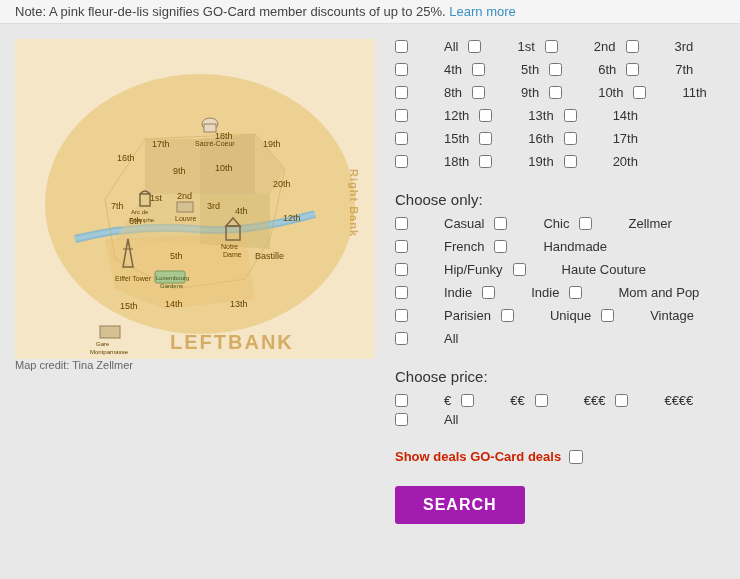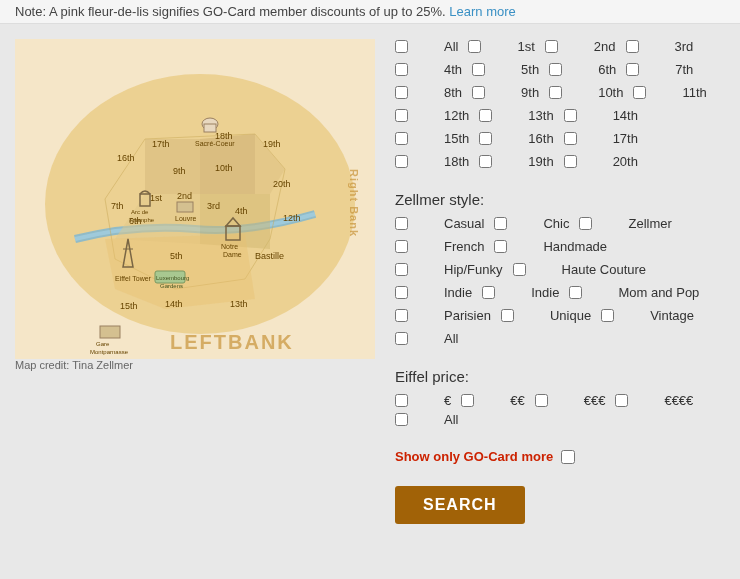--- a/index.html
+++ b/index.html
@@ -95,21 +95,21 @@
       color: #cc2200;
       font-size: 13px;
       font-weight: bold;
     }
     .go-card-section input[type="checkbox"] {
       width: 14px;
       height: 14px;
       cursor: pointer;
     }
     .search-btn {
-      background: #a16207;
+      background: #a21caf;
       color: white;
       border: none;
       padding: 10px 28px;
       font-size: 16px;
       font-weight: bold;
       letter-spacing: 1px;
       cursor: pointer;
       border-radius: 3px;
       margin-top: 4px;
     }
@@ -308,21 +308,21 @@
             <label for="loc-19th">19th</label>
           </div>
         <div class="cb-item">
             <input type="checkbox" id="loc-20th" style="">
             <label for="loc-20th">20th</label>
           </div>
       </div>
     </div>
 
     <div>
-      <div class="filter-title">Zellmer style:</div>
+      <div class="filter-title">Choose only:</div>
       <div class="checkbox-grid">
         <div class="cb-item">
             <input type="checkbox" id="st-casual" style="">
             <label for="st-casual">Casual</label>
           </div>
         <div class="cb-item">
             <input type="checkbox" id="st-chic" style="">
             <label for="st-chic">Chic</label>
           </div>
         <div class="cb-item">
@@ -370,21 +370,21 @@
             <label for="st-vintage">Vintage</label>
           </div>
         <div class="cb-item">
             <input type="checkbox" id="st-all" style="">
             <label for="st-all">All</label>
           </div>
       </div>
     </div>
 
     <div>
-      <div class="filter-title">Eiffel price:</div>
+      <div class="filter-title">Choose price:</div>
       <div class="price-row">
         <div class="cb-item">
             <input type="checkbox" id="pr-1" style="">
             <label for="pr-1">€</label>
           </div>
         <div class="cb-item">
             <input type="checkbox" id="pr-2" style="">
             <label for="pr-2">€€</label>
           </div>
         <div class="cb-item">
@@ -398,21 +398,21 @@
       </div>
       <div class="price-row">
         <div class="cb-item">
             <input type="checkbox" id="pr-all" style="">
             <label for="pr-all">All</label>
           </div>
       </div>
     </div>
 
     <div class="go-card-section">
-      <span class="go-card-label">Show only GO-Card more</span>
+      <span class="go-card-label">Show deals GO-Card deals</span>
       <input type="checkbox" id="go-card" style="">
     </div>
 
     <div>
       <button class="search-btn">SEARCH</button>
     </div>
 
   </div>
 </div>
 

